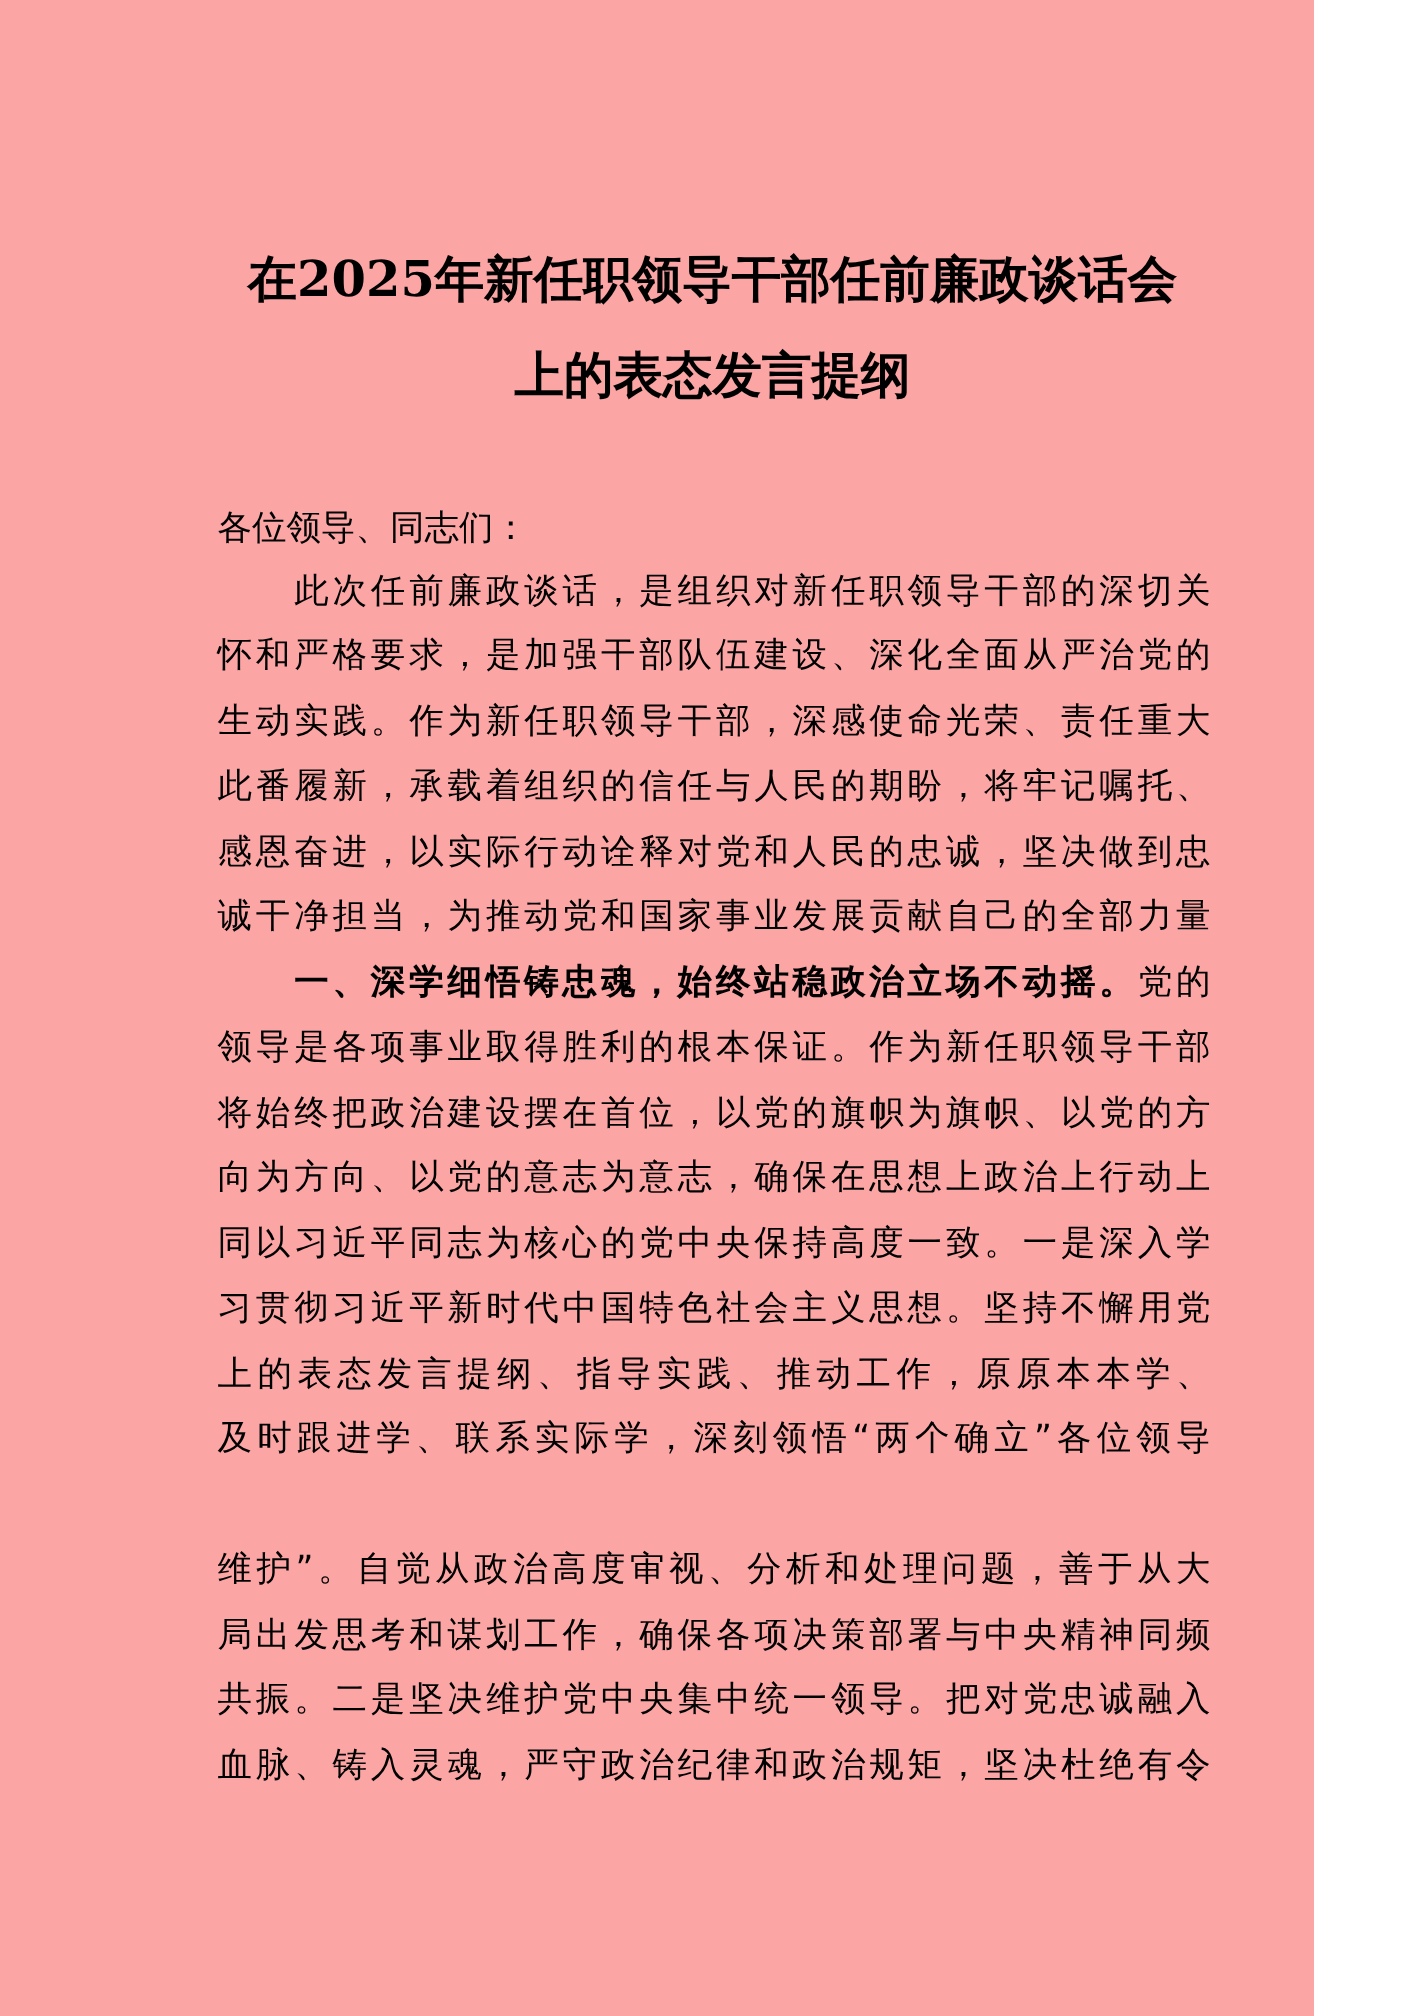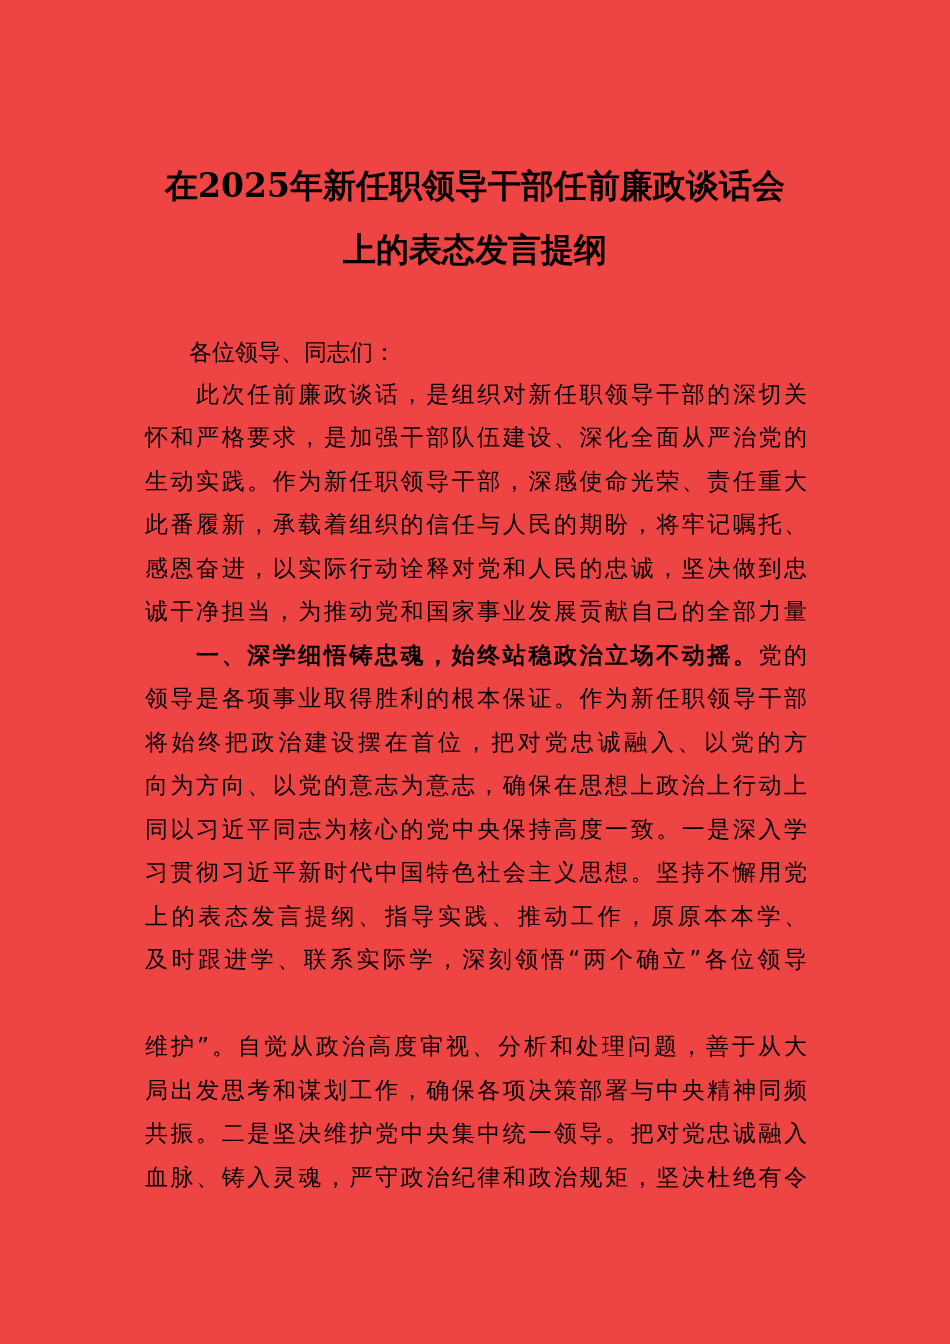--- a/index.html
+++ b/index.html
@@ -1,31 +1,31 @@
 <!DOCTYPE html>
 <html><head>
 <meta charset="utf-8">
 <style>
   html, body { margin: 0; padding: 0; background: #ffffff; }
   body { width: 950px; height: 1344px; position: relative; overflow: hidden; color: #000; }
-  .page { position: absolute; left: 0; top: 0; width: 950px; height: 1344px; background: #ef4444; }
+  .page { position: absolute; left: 0; top: 0; width: 876px; height: 1344px; background: #fca5a5; }
   .title {
     position: absolute; left: 0; width: 950px; text-align: center;
     font-family: "DejaVu Serif", serif; font-weight: bold; font-size: 33px;
     letter-spacing: 0px; line-height: 40px; white-space: nowrap;
   }
   .t1 { top: 166px; }
   .t2 { top: 210px; margin-top: 20px; }
   .line {
     position: absolute; left: 145px; width: 662px;
     font-family: "DejaVu Sans", sans-serif; font-size: 23px;
     line-height: 28px; white-space: nowrap; text-align: justify;
     text-align-last: justify; letter-spacing: 0;
   }
-  .line.last { text-align-last: left; margin-left: 44px; }
+  .line.last { text-align-last: left; }
   .bold { font-weight: bold; }
 </style>
 </head>
 <body>
 
 <div class="page">
   <div class="title t1">在2025年新任职领导干部任前廉政谈话会</div>
   <div class="title t2">上的表态发言提纲</div>
 
   <div class="line last" style="top:338px">各位领导、同志们：</div>
@@ -33,21 +33,21 @@
   <div class="line" style="top:380px">　　此次任前廉政谈话，是组织对新任职领导干部的深切关</div>
   <div class="line" style="top:423px">怀和严格要求，是加强干部队伍建设、深化全面从严治党的</div>
   <div class="line" style="top:467px">生动实践。作为新任职领导干部，深感使命光荣、责任重大</div>
   <div class="line" style="top:510px">此番履新，承载着组织的信任与人民的期盼，将牢记嘱托、</div>
   <div class="line" style="top:554px">感恩奋进，以实际行动诠释对党和人民的忠诚，坚决做到忠</div>
   <div class="line" style="top:597px">诚干净担当，为推动党和国家事业发展贡献自己的全部力量</div>
 
   <div class="line" style="top:641px"><span class="bold">　　一、深学细悟铸忠魂，始终站稳政治立场不动摇。</span><span>党的</span></div>
 
   <div class="line" style="top:684px">领导是各项事业取得胜利的根本保证。作为新任职领导干部</div>
-  <div class="line" style="top:728px">将始终把政治建设摆在首位，把对党忠诚融入、以党的方</div>
+  <div class="line" style="top:728px">将始终把政治建设摆在首位，以党的旗帜为旗帜、以党的方</div>
   <div class="line" style="top:771px">向为方向、以党的意志为意志，确保在思想上政治上行动上</div>
   <div class="line" style="top:815px">同以习近平同志为核心的党中央保持高度一致。一是深入学</div>
   <div class="line" style="top:858px">习贯彻习近平新时代中国特色社会主义思想。坚持不懈用党</div>
   <div class="line" style="top:902px">上的表态发言提纲、指导实践、推动工作，原原本本学、</div>
   <div class="line" style="top:945px">及时跟进学、联系实际学，深刻领悟“两个确立”各位领导</div>
   <div class="line" style="top:1032px">维护”。自觉从政治高度审视、分析和处理问题，善于从大</div>
   <div class="line" style="top:1076px">局出发思考和谋划工作，确保各项决策部署与中央精神同频</div>
   <div class="line" style="top:1119px">共振。二是坚决维护党中央集中统一领导。把对党忠诚融入</div>
   <div class="line" style="top:1163px">血脉、铸入灵魂，严守政治纪律和政治规矩，坚决杜绝有令</div>
 </div>

